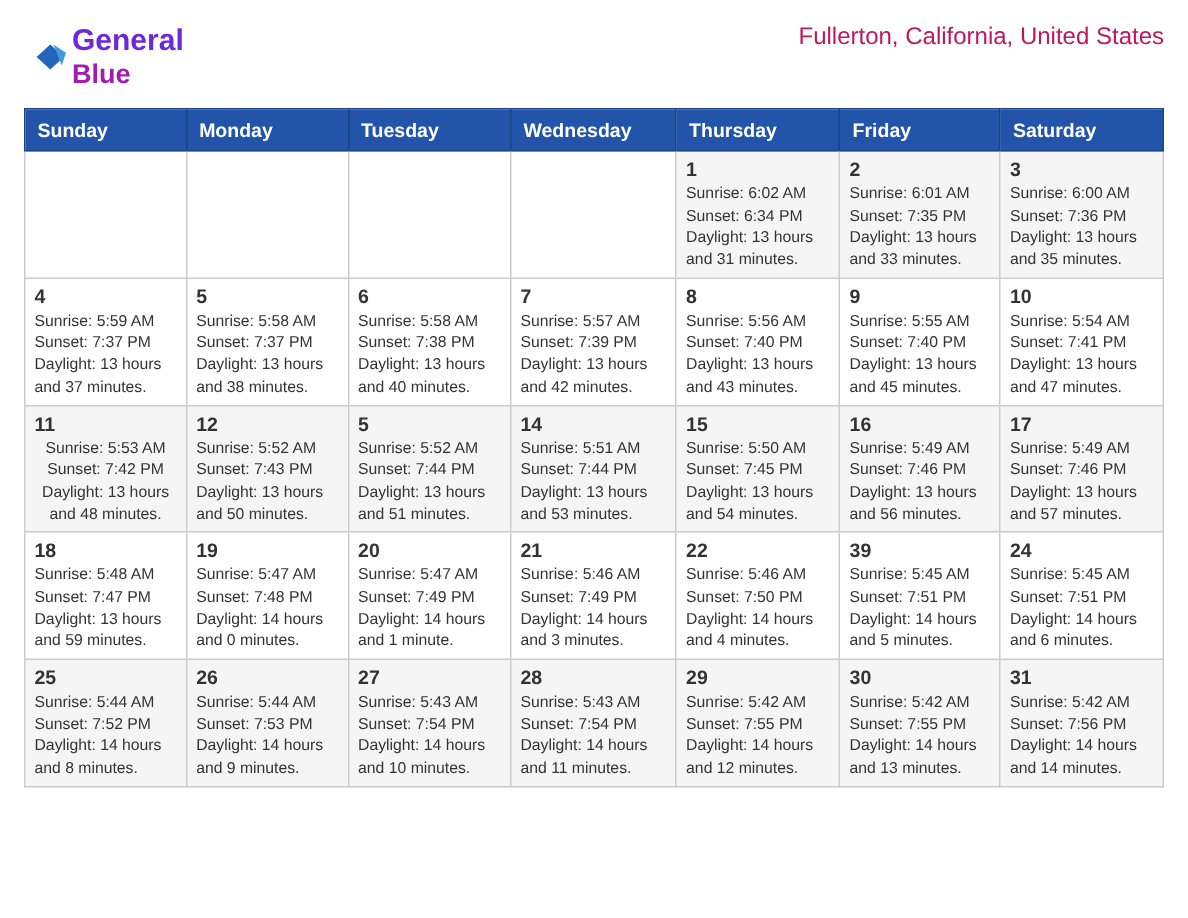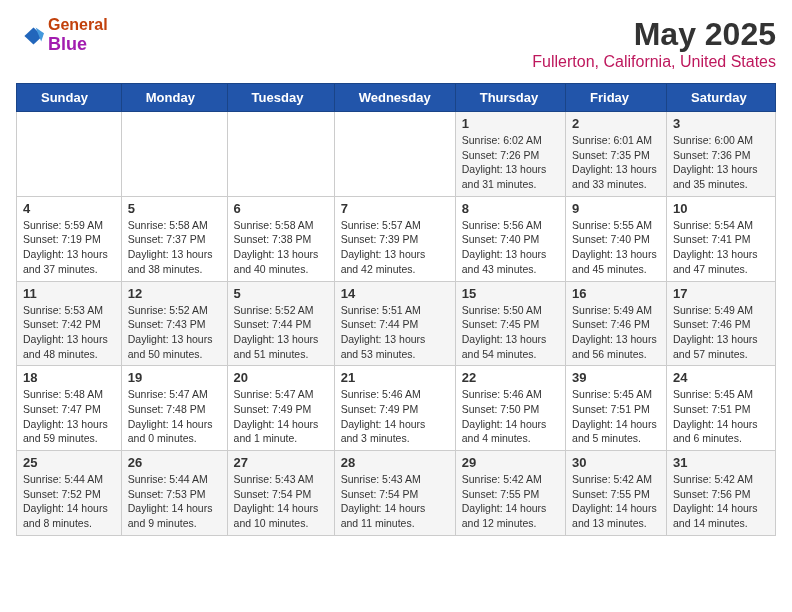--- a/index.html
+++ b/index.html
@@ -41,21 +41,21 @@
     .calendar {
       width: 100%;
       border-collapse: collapse;
       border: 1px solid #ccc;
     }
     .calendar th {
       background-color: #2255aa;
       color: #fff;
       font-size: 13px;
       font-weight: bold;
-      padding: 6px 24px;
+      padding: 6px 8px;
       text-align: left;
       border: 1px solid #1a4488;
     }
     .calendar td {
       vertical-align: top;
       width: 113px;
       min-height: 90px;
       border: 1px solid #ccc;
       padding: 4px 6px;
       font-size: 11px;
@@ -88,26 +88,25 @@
 <body>
 
 <div class="header">
   <div class="logo">
     <svg class="logo-icon" viewBox="0 0 40 40">
       <rect x="0" y="0" width="40" height="40" fill="white"></rect>
       <polygon points="25,8 38,20 25,32 12,20" fill="#2266bb"></polygon>
       <polygon points="28,8 40,16 36,28" fill="#4499dd"></polygon>
     </svg>
     <div>
-      <span style="font-size:16px;font-weight:bold;color:#c2410c;">General</span><br>
+      <span style="font-size:20px;font-weight:bold;color:#6d28d9;">General</span><br>
       <span style="font-size:18px;font-weight:bold;color:#a21caf;margin-top:20px;">Blue</span>
     </div>
   </div>
   <div class="title-block">
-    <h1>May 2025</h1>
     <h2>Fullerton, California, United States</h2>
   </div>
 </div>
 
 <table class="calendar">
   <thead>
     <tr>
     <th>Sunday</th>
         <th>Monday</th>
         <th>Tuesday</th>
@@ -119,21 +118,21 @@
   </thead>
   <tbody id="calendar-body">
   <tr>
         <td class="empty-cell"></td>
         <td class="empty-cell"></td>
         <td class="empty-cell"></td>
         <td class="empty-cell"></td>
         <td>
           <span class="day-number">1</span>
           <div class="day-info" style="white-space: pre-line;">Sunrise: 6:02 AM
-Sunset: 7:26 PM
+Sunset: 6:34 PM
 Daylight: 13 hours
 and 31 minutes.</div>
         </td>
         <td>
           <span class="day-number">2</span>
           <div class="day-info" style="white-space: pre-line;">Sunrise: 6:01 AM
 Sunset: 7:35 PM
 Daylight: 13 hours
 and 33 minutes.</div>
         </td>
@@ -142,21 +141,21 @@
           <div class="day-info" style="white-space: pre-line;">Sunrise: 6:00 AM
 Sunset: 7:36 PM
 Daylight: 13 hours
 and 35 minutes.</div>
         </td>
       </tr>
       <tr>
         <td>
           <span class="day-number">4</span>
           <div class="day-info" style="white-space: pre-line;">Sunrise: 5:59 AM
-Sunset: 7:19 PM
+Sunset: 7:37 PM
 Daylight: 13 hours
 and 37 minutes.</div>
         </td>
         <td>
           <span class="day-number">5</span>
           <div class="day-info" style="white-space: pre-line;">Sunrise: 5:58 AM
 Sunset: 7:37 PM
 Daylight: 13 hours
 and 38 minutes.</div>
         </td>
@@ -192,21 +191,21 @@
           <span class="day-number">10</span>
           <div class="day-info" style="white-space: pre-line;">Sunrise: 5:54 AM
 Sunset: 7:41 PM
 Daylight: 13 hours
 and 47 minutes.</div>
         </td>
       </tr>
       <tr>
         <td>
           <span class="day-number">11</span>
-          <div class="day-info" style="white-space: pre-line;">Sunrise: 5:53 AM
+          <div class="day-info" style="white-space: pre-line; text-align: center;">Sunrise: 5:53 AM
 Sunset: 7:42 PM
 Daylight: 13 hours
 and 48 minutes.</div>
         </td>
         <td>
           <span class="day-number">12</span>
           <div class="day-info" style="white-space: pre-line;">Sunrise: 5:52 AM
 Sunset: 7:43 PM
 Daylight: 13 hours
 and 50 minutes.</div>

